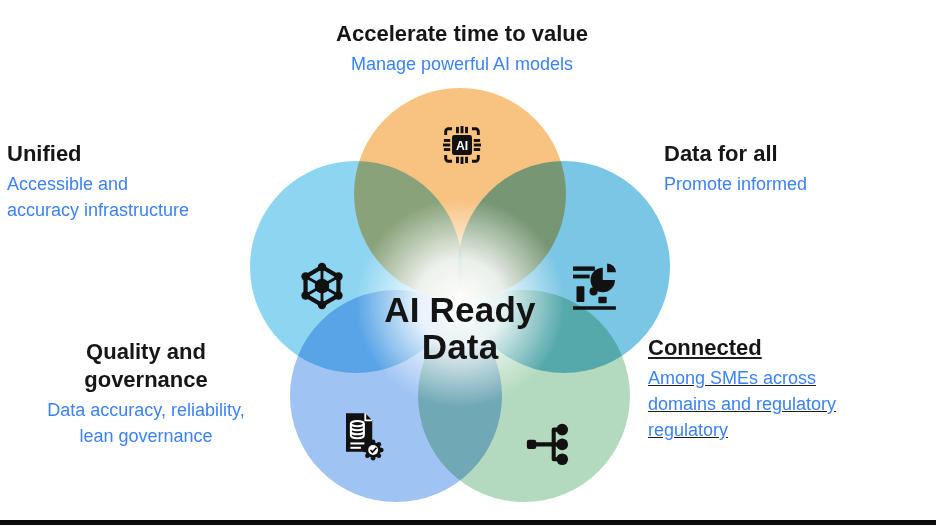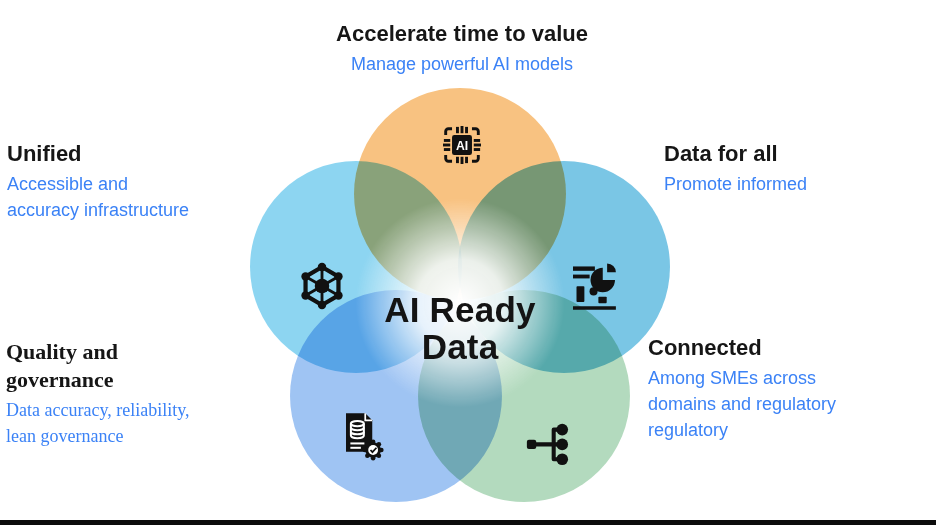--- a/index.html
+++ b/index.html
@@ -37,22 +37,22 @@
   .icon.doc{left:332px;top:408px;}
   .icon.branch{left:522px;top:417px;}
   
   .caption{position:absolute;}
   .caption .title{font-size:22px;font-weight:700;line-height:28px;color:#161616;}
   .caption .body{font-size:18px;line-height:26px;color:#3b82f6;margin-top:3px;}
   .caption .body span{display:block;}
   .cap-top{left:262px;top:20px;width:400px;text-align:center;}
   .cap-left{right:699px;top:140px;width:230px;text-align:left;}
   .cap-right{left:664px;top:140px;width:262px;text-align:left;}
-  .cap-bottom-left{right:698px;top:338px;width:232px;text-align:left;font-family:Liberation Serif, serif;}
-  .cap-bottom-right{left:648px;top:334px;width:250px;text-align:left;}
+  .cap-bottom-left{right:674px;top:338px;width:232px;text-align:center;}
+  .cap-bottom-right{left:648px;top:334px;width:250px;text-align:left;text-decoration:underline;}
   
   .footer-rule{position:absolute;left:0;top:520px;width:936px;height:5px;}
 </style>
 </head>
 <body>
 
 <div class="stage">
 
   <div class="venn">
     <div class="circle top" style="background: rgb(247, 186, 111);"></div>

